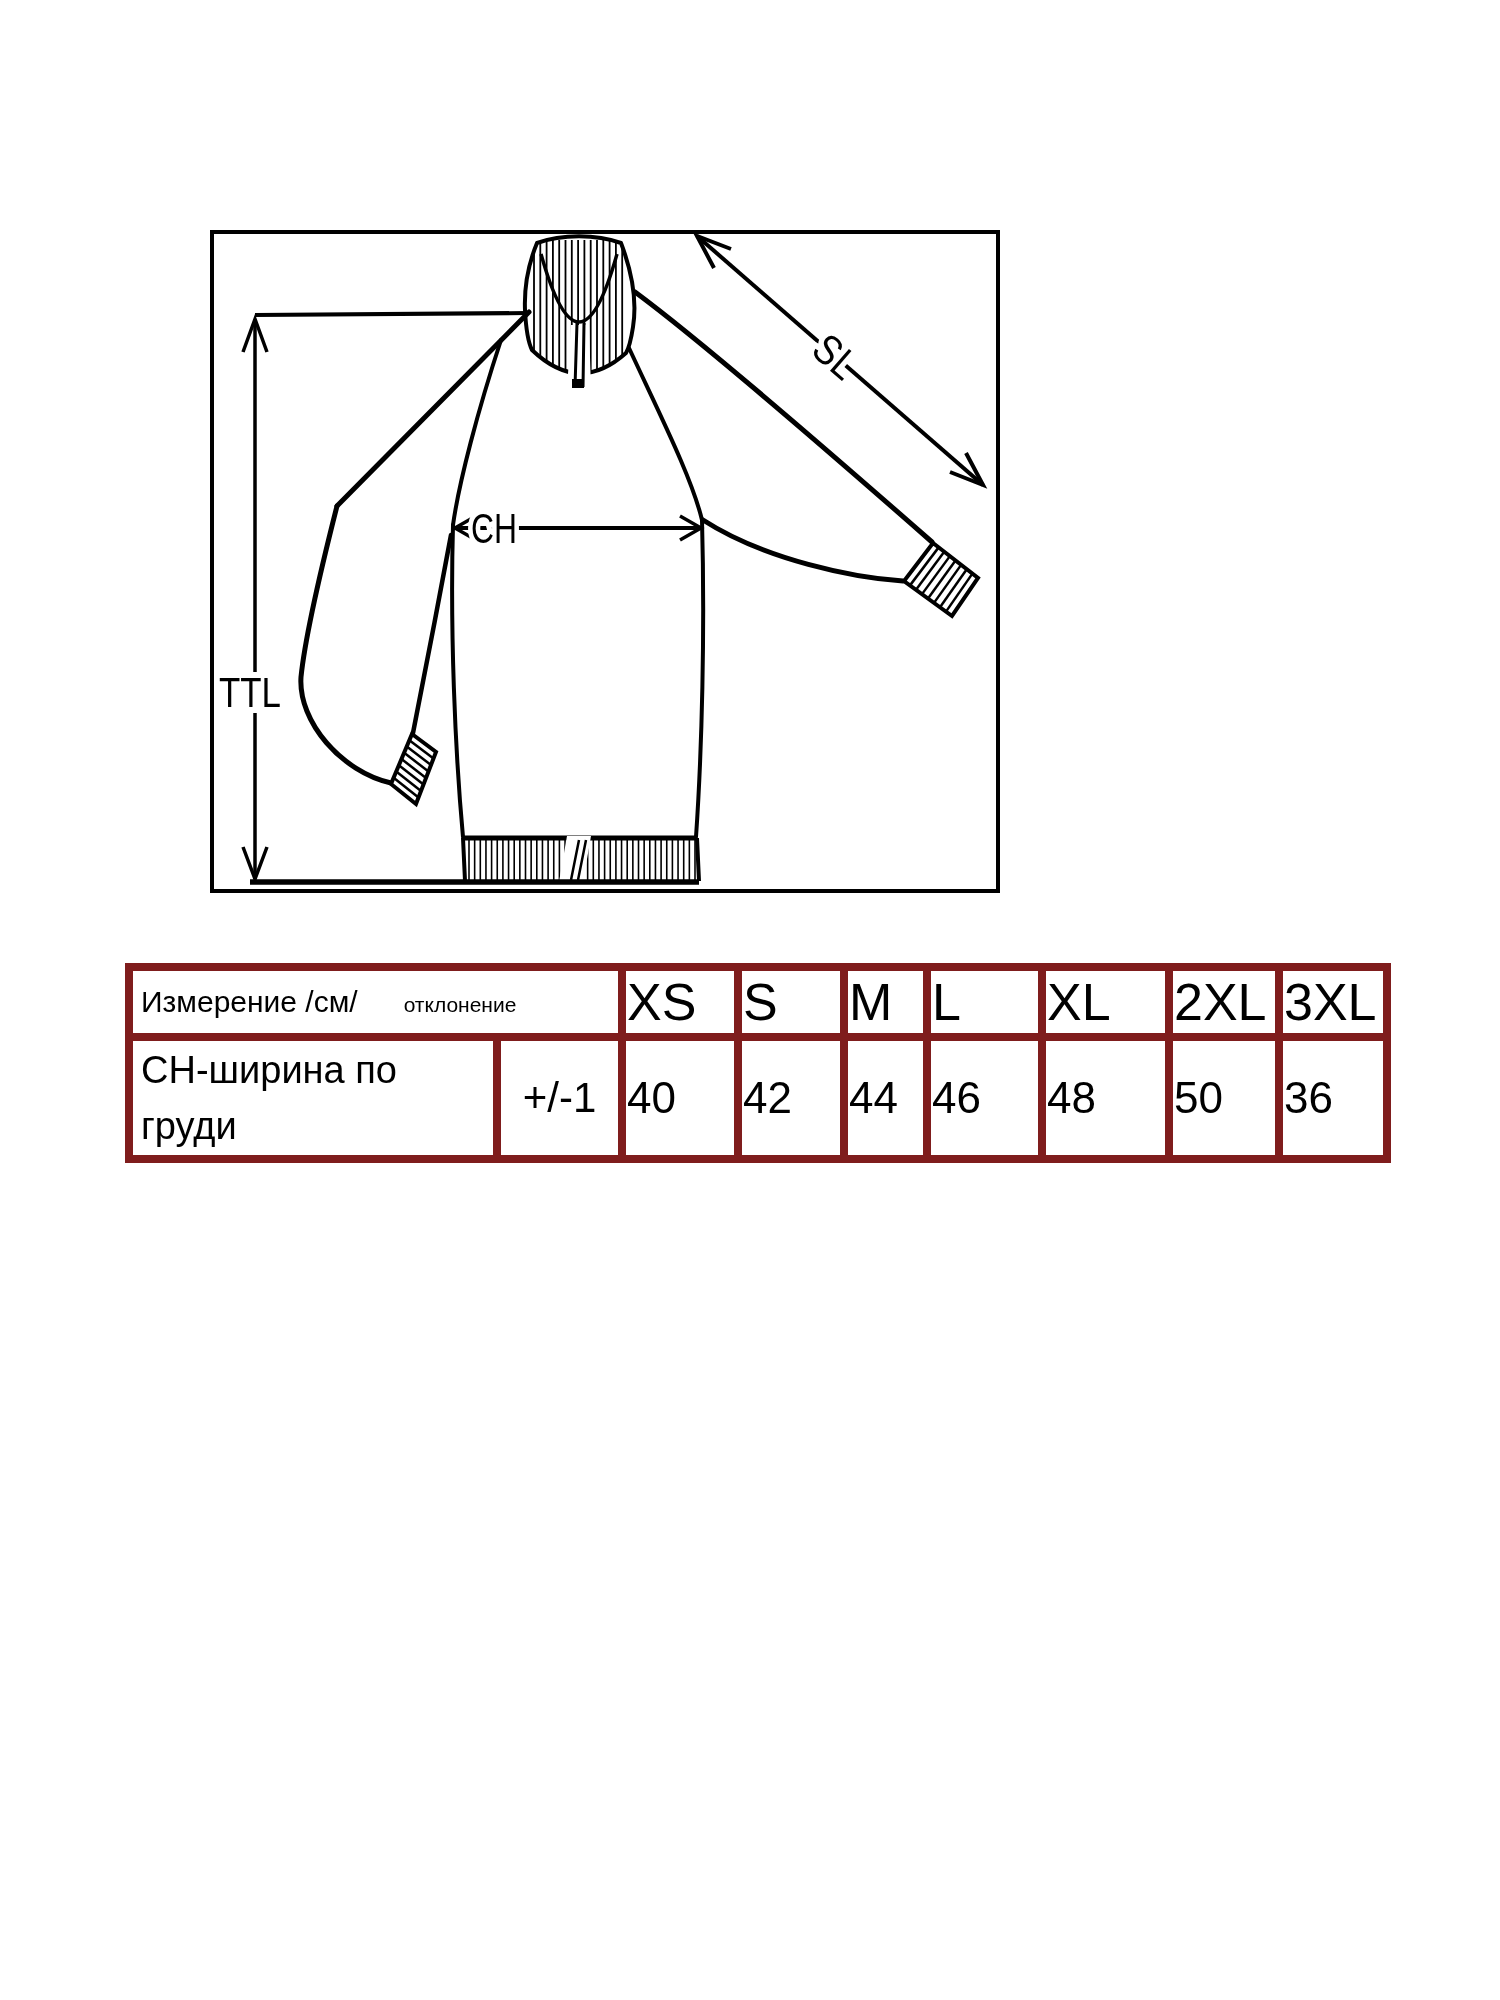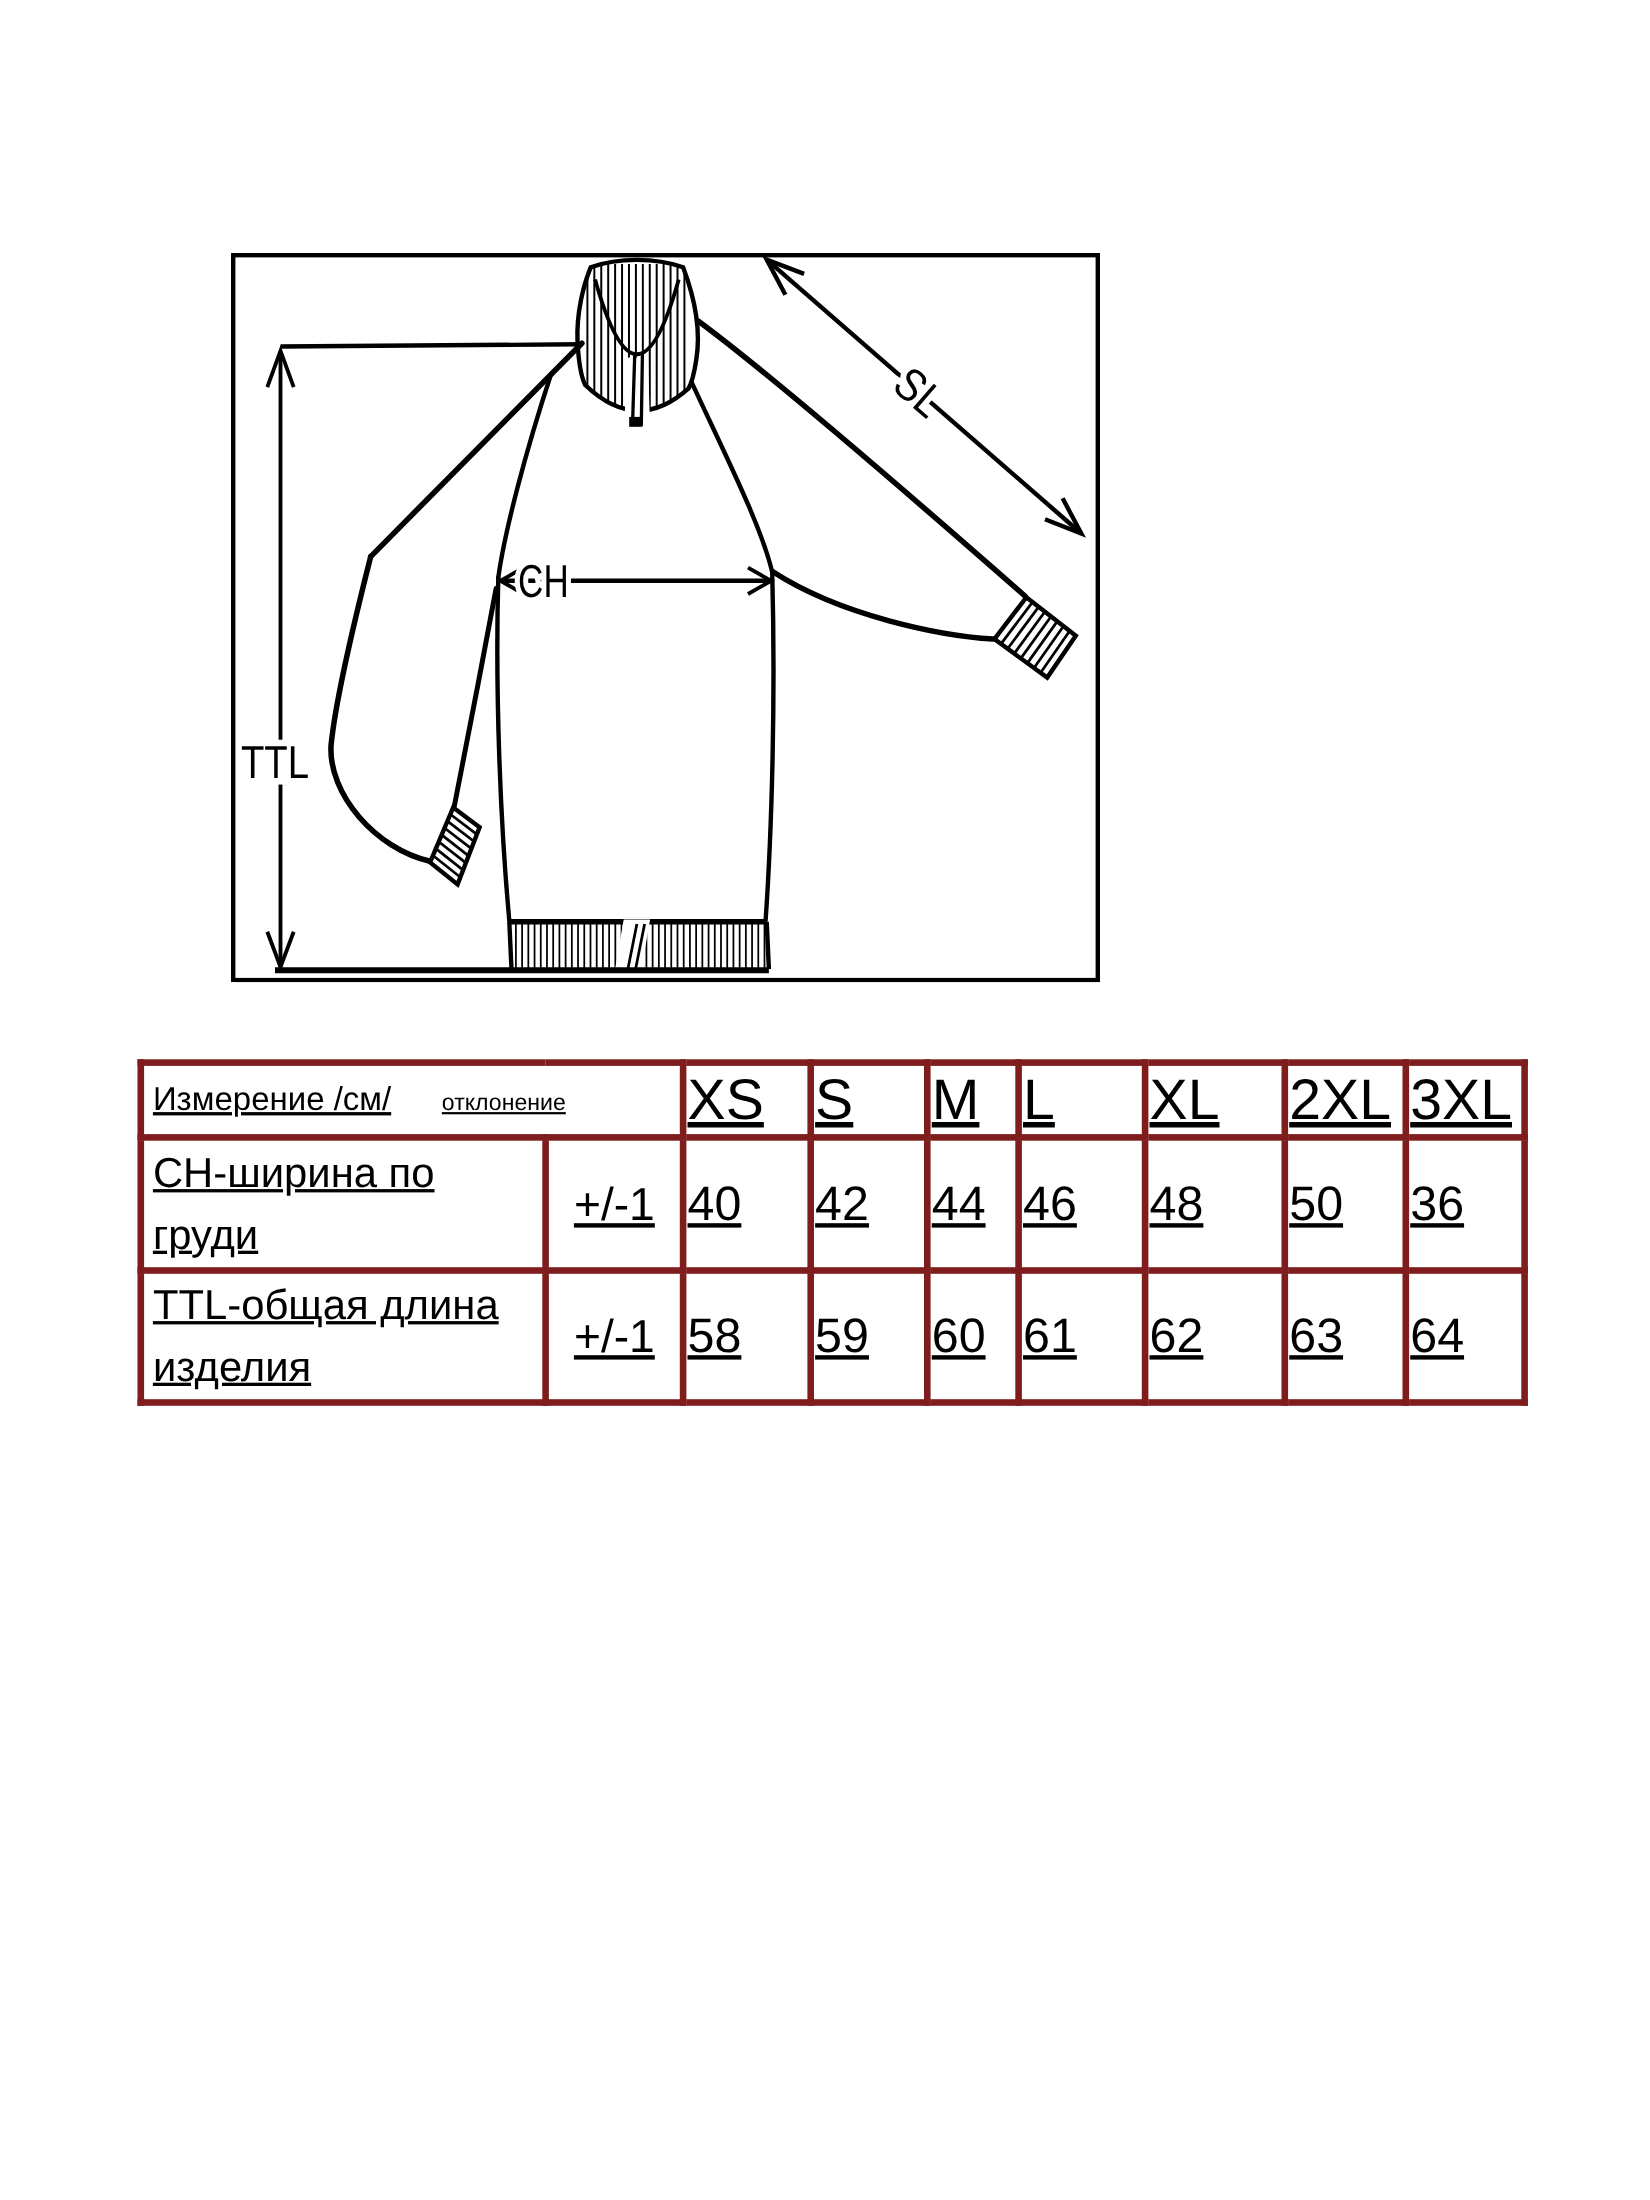--- a/index.html
+++ b/index.html
@@ -6,21 +6,21 @@
   body{width:1500px;height:2000px;position:relative;font-family:"Liberation Sans",sans-serif;color:#000;}
   .diagram-frame{position:absolute;left:210px;top:230px;width:790px;height:663px;}
   .diagram-frame svg{display:block;width:790px;height:663px;}
   svg text{font-family:"Liberation Sans",sans-serif;}
 
   table.size-table{
     position:absolute;left:125px;top:963px;width:1258px;
     border-collapse:collapse;table-layout:fixed;
     border:6px solid #000;
   }
-  table.size-table td{border:6px solid #7f1d1d;vertical-align:middle;overflow:hidden;text-decoration:underline;}
+  table.size-table td{border:8px solid #7f1d1d;vertical-align:middle;overflow:hidden;}
   tr.hdr{height:62px;}
   tr.r1{height:121px;}
   tr.r2{height:120px;}
   tr.r3{height:81px;}
   td.measure-hdr{padding-left:8px;}
   .measure-hdr-inner{display:flex;align-items:baseline;gap:46px;}
   .measure-main{font-size:30px;}
   .measure-sub{font-size:21px;}
   td.size-hdr{font-size:52px;}
   td.row-label{font-size:38px;text-align:left;padding-left:8px;line-height:56px;}
@@ -210,25 +210,14 @@
       <td class="row-label">CH-ширина по груди</td>
       <td class="dev-cell">+/-1</td>
       <td class="val-cell">40</td>
       <td class="val-cell">42</td>
       <td class="val-cell">44</td>
       <td class="val-cell">46</td>
       <td class="val-cell">48</td>
       <td class="val-cell">50</td>
       <td class="val-cell">36</td>
     </tr>
-    <tr class="r2">
-      <td class="row-label">TTL-общая длина изделия</td>
-      <td class="dev-cell">+/-1</td>
-      <td class="val-cell">58</td>
-      <td class="val-cell">59</td>
-      <td class="val-cell">60</td>
-      <td class="val-cell">61</td>
-      <td class="val-cell">62</td>
-      <td class="val-cell">63</td>
-      <td class="val-cell">64</td>
-    </tr>
   </tbody>
 </table>
 
 </body></html>

